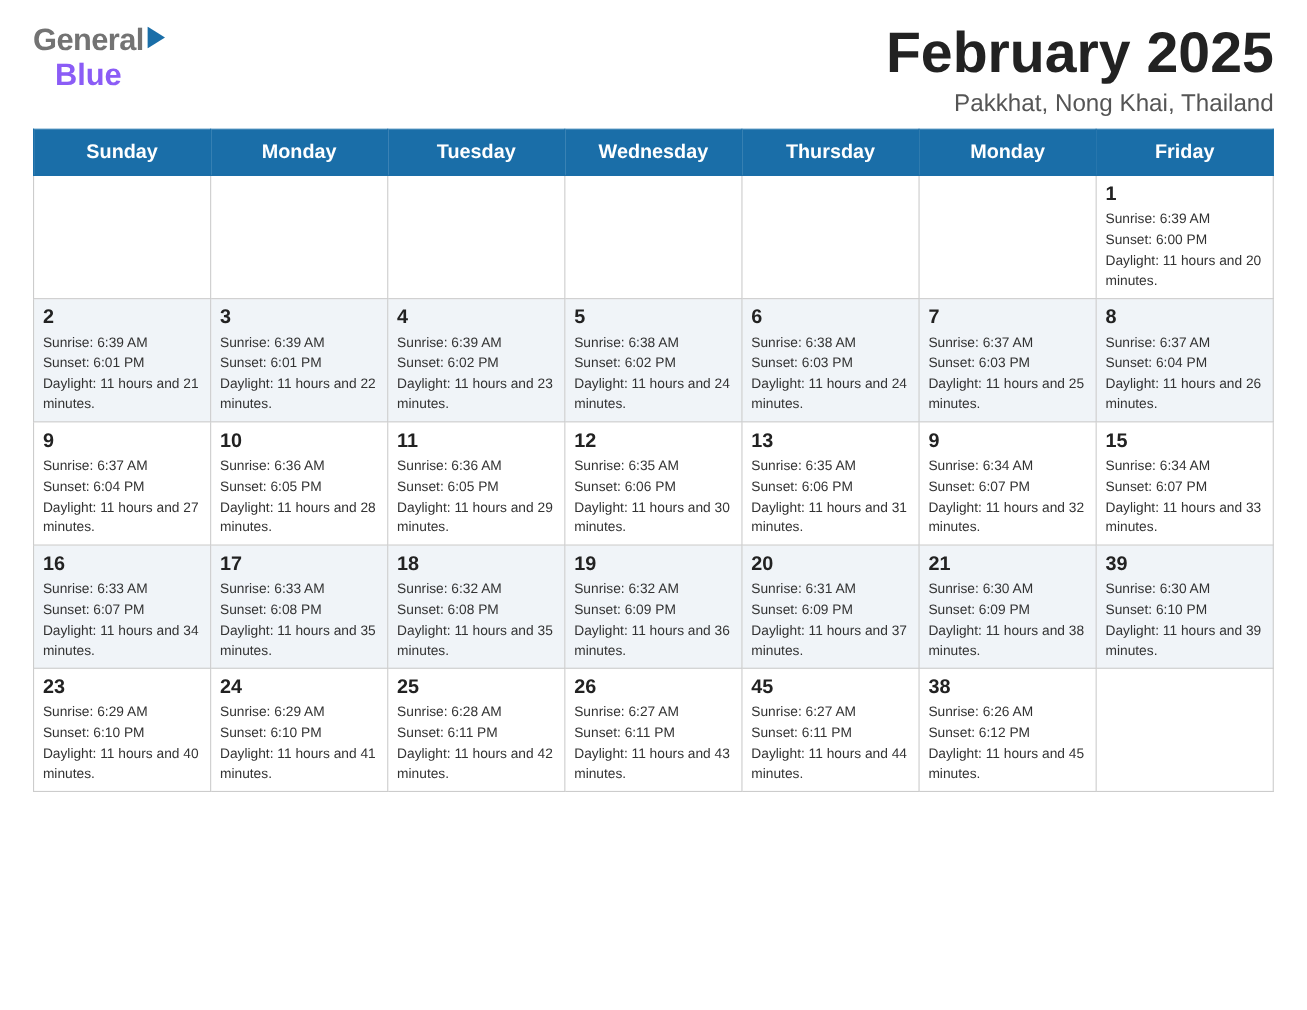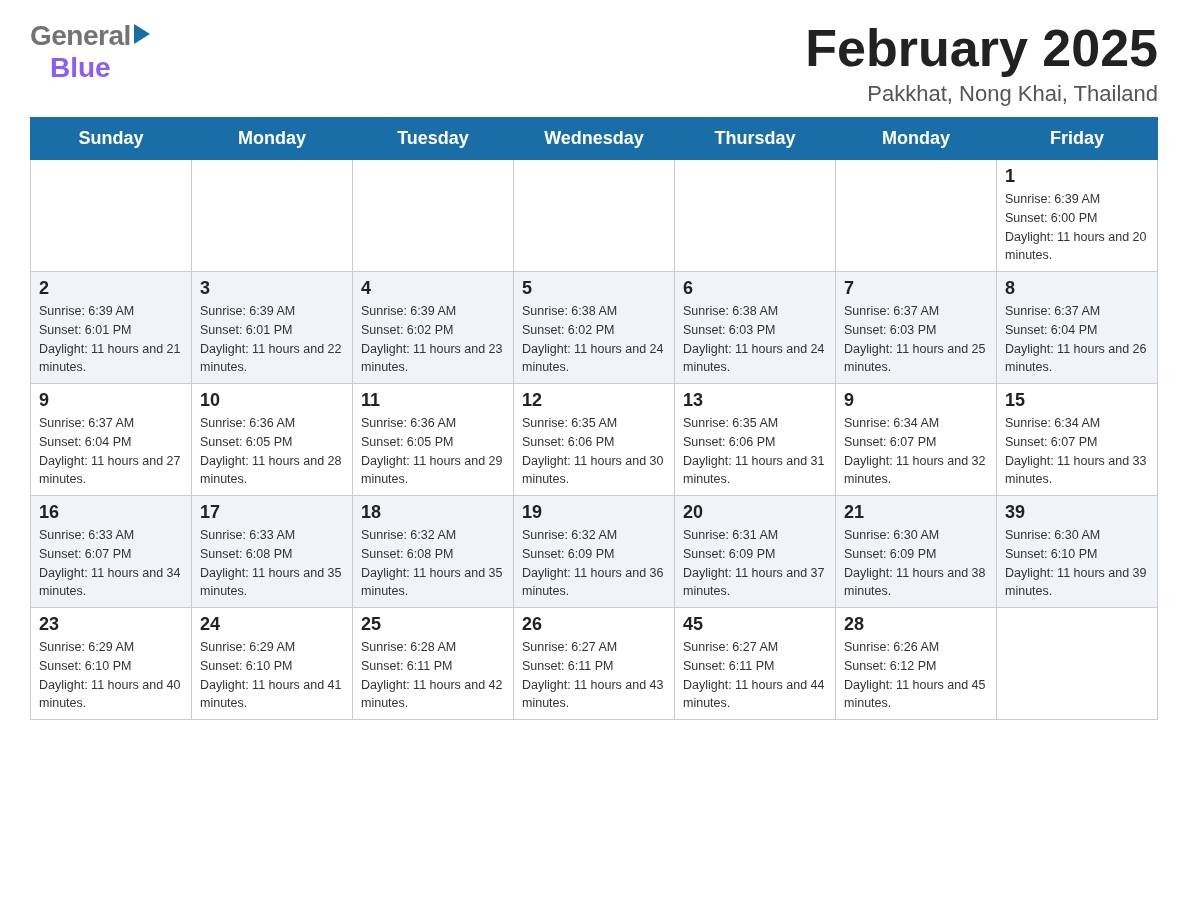--- a/index.html
+++ b/index.html
@@ -247,19 +247,19 @@
         </td>
         <td>
           <span class="day-num">26</span>
           <div class="day-info">Sunrise: 6:27 AM<br>Sunset: 6:11 PM<br>Daylight: 11 hours and 43 minutes.</div>
         </td>
         <td>
           <span class="day-num">45</span>
           <div class="day-info">Sunrise: 6:27 AM<br>Sunset: 6:11 PM<br>Daylight: 11 hours and 44 minutes.</div>
         </td>
         <td>
-          <span class="day-num">28</span>
+          <span class="day-num">38</span>
           <div class="day-info">Sunrise: 6:26 AM<br>Sunset: 6:12 PM<br>Daylight: 11 hours and 45 minutes.</div>
         </td>
         <td class="empty-cell"></td>
       </tr>
     </tbody>
 </table>
 
 </body></html>

